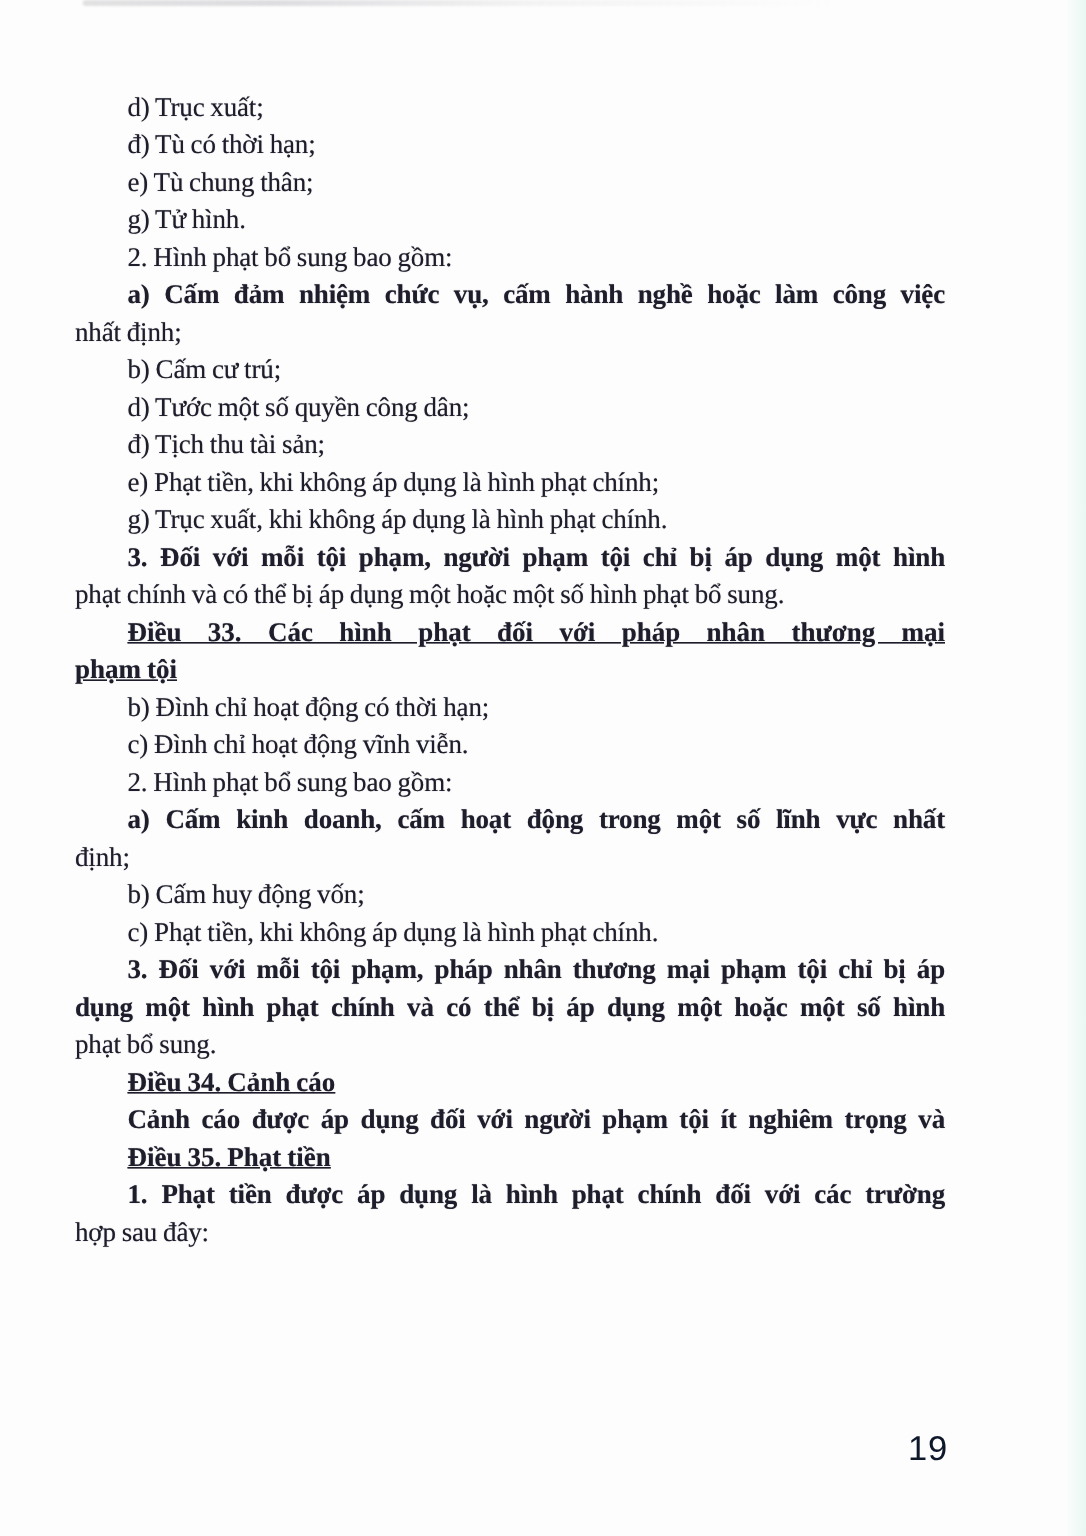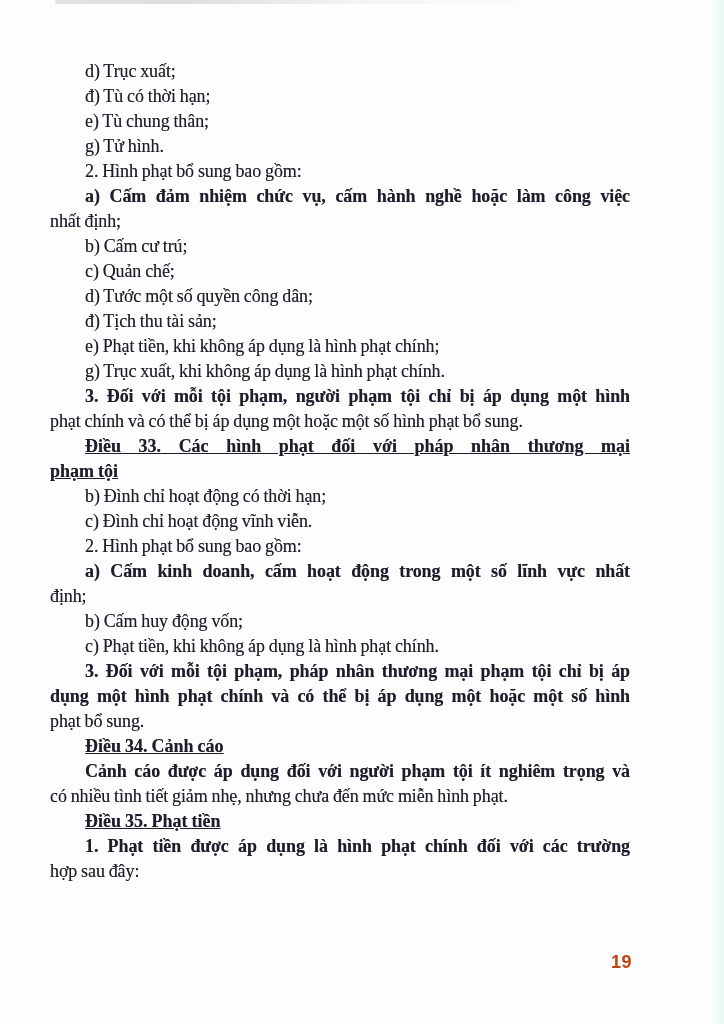--- a/index.html
+++ b/index.html
@@ -34,62 +34,60 @@
     word-spacing:-0.5px;
     text-align:left;
     text-shadow:0 0 0.6px rgba(29,29,43,0.55);
   }
   .ind{text-indent:35px;}
   .jst{text-align:justify;text-align-last:justify;font-weight:bold;}
   .hd{font-weight:bold;letter-spacing:0;text-decoration:underline;}
   .pageno{
     position:absolute;right:92px;top:952px;
     font-family:"Liberation Sans", sans-serif;
-    font-size:18px;font-weight:700;color:#c2410c;letter-spacing:0.5px;
+    font-size:23px;font-weight:400;color:#0f172a;letter-spacing:0.5px;
   }
 </style>
 </head>
 <body>
 
 <div class="page">
 
   <div class="scan-top"></div>
   <div class="scan-right"></div>
 
   <div class="textblock">
     <p class="ln ind">d) Trục xuất;</p>
     <p class="ln ind">đ) Tù có thời hạn;</p>
     <p class="ln ind">e) Tù chung thân;</p>
     <p class="ln ind">g) Tử hình.</p>
     <p class="ln ind">2. Hình phạt bổ sung bao gồm:</p>
     <p class="ln ind jst">a) Cấm đảm nhiệm chức vụ, cấm hành nghề hoặc làm công việc</p>
     <p class="ln">nhất định;</p>
     <p class="ln ind">b) Cấm cư trú;</p>
-    <p class="ln ind">c) Quản chế;</p>
     <p class="ln ind">d) Tước một số quyền công dân;</p>
     <p class="ln ind">đ) Tịch thu tài sản;</p>
     <p class="ln ind">e) Phạt tiền, khi không áp dụng là hình phạt chính;</p>
     <p class="ln ind">g) Trục xuất, khi không áp dụng là hình phạt chính.</p>
     <p class="ln ind jst">3. Đối với mỗi tội phạm, người phạm tội chỉ bị áp dụng một hình</p>
     <p class="ln">phạt chính và có thể bị áp dụng một hoặc một số hình phạt bổ sung.</p>
     <p class="ln ind jst hd">Điều 33. Các hình phạt đối với pháp nhân thương mại</p>
     <p class="ln hd">phạm tội</p>
     <p class="ln ind">b) Đình chỉ hoạt động có thời hạn;</p>
     <p class="ln ind">c) Đình chỉ hoạt động vĩnh viễn.</p>
     <p class="ln ind">2. Hình phạt bổ sung bao gồm:</p>
     <p class="ln ind jst">a) Cấm kinh doanh, cấm hoạt động trong một số lĩnh vực nhất</p>
     <p class="ln">định;</p>
     <p class="ln ind">b) Cấm huy động vốn;</p>
     <p class="ln ind">c) Phạt tiền, khi không áp dụng là hình phạt chính.</p>
     <p class="ln ind jst">3. Đối với mỗi tội phạm, pháp nhân thương mại phạm tội chỉ bị áp</p>
     <p class="ln jst">dụng một hình phạt chính và có thể bị áp dụng một hoặc một số hình</p>
     <p class="ln">phạt bổ sung.</p>
     <p class="ln ind hd">Điều 34. Cảnh cáo</p>
     <p class="ln ind jst">Cảnh cáo được áp dụng đối với người phạm tội ít nghiêm trọng và</p>
-    <p class="ln">có nhiều tình tiết giảm nhẹ, nhưng chưa đến mức miễn hình phạt.</p>
     <p class="ln ind hd">Điều 35. Phạt tiền</p>
     <p class="ln ind jst">1. Phạt tiền được áp dụng là hình phạt chính đối với các trường</p>
     <p class="ln">hợp sau đây:</p>
   </div>
 
   <div class="pageno">19</div>
 
 </div>
 
 </body></html>

